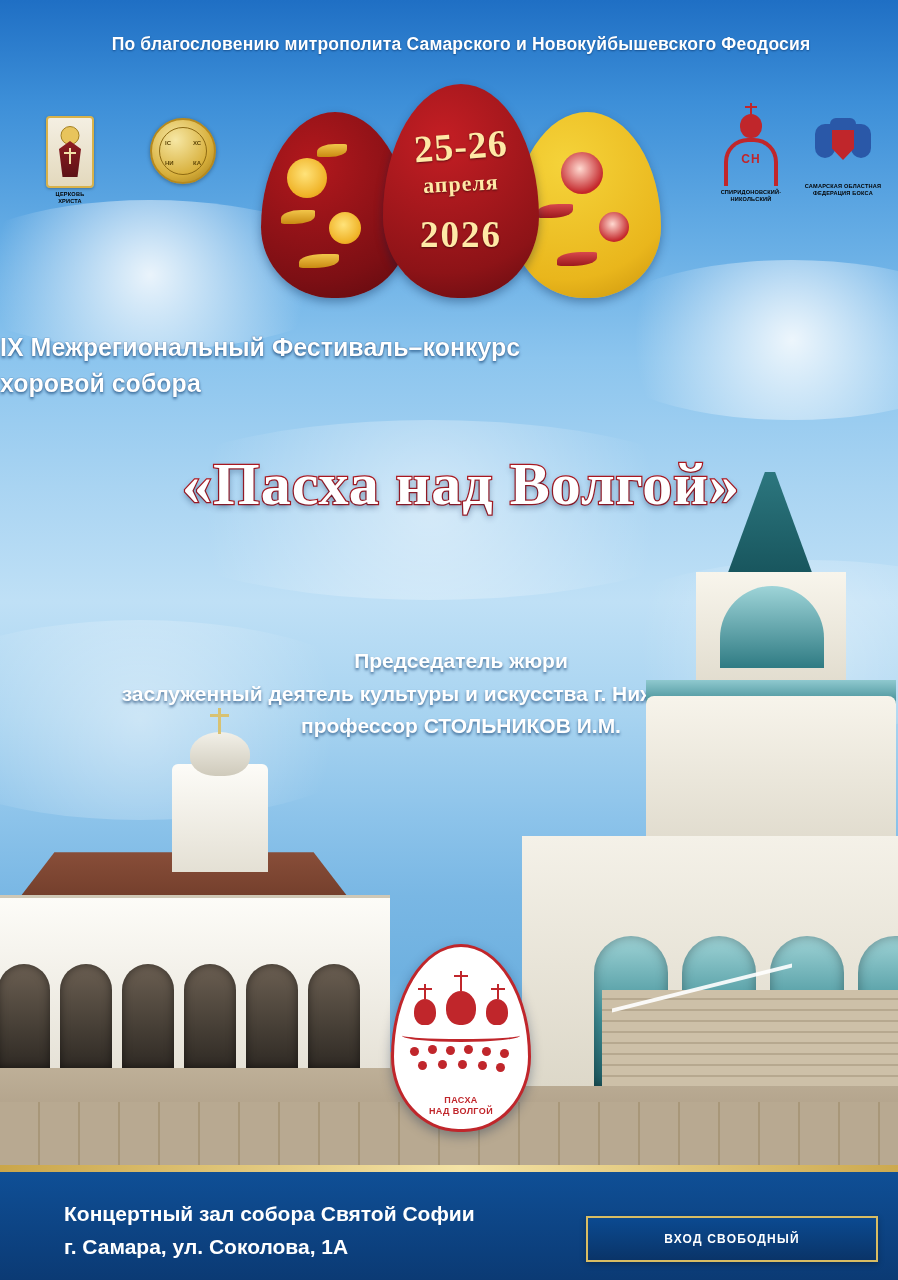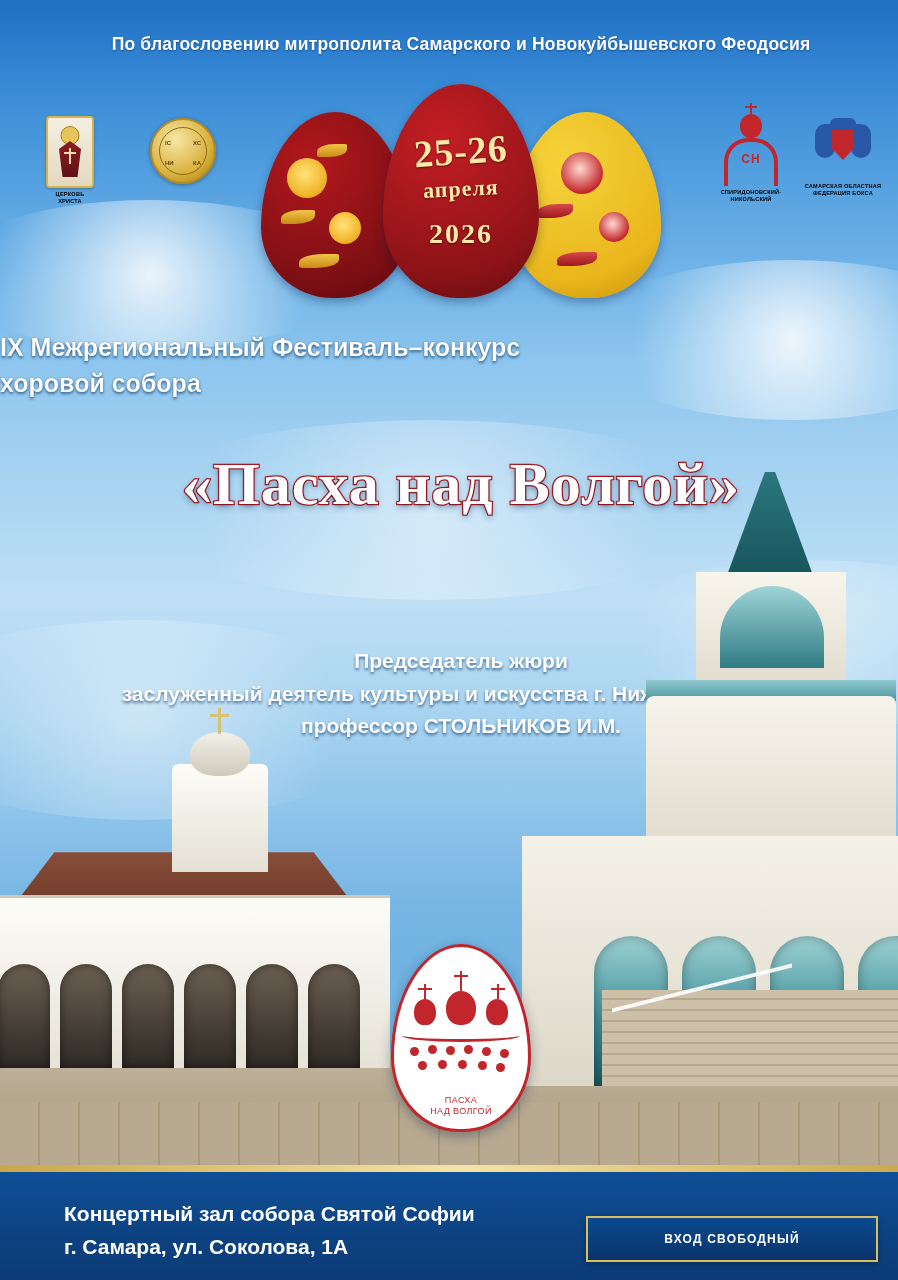--- a/index.html
+++ b/index.html
@@ -340,21 +340,21 @@
     transform: rotate(-4deg);
   }
   .egg-date .d2 {
     font-size: 22px;
     font-weight: bold;
     margin-top: 6px;
     letter-spacing: 1px;
     transform: rotate(-3deg);
   }
   .egg-date .d3 {
-    font-size: 28px;
+    font-size: 37px;
     font-weight: bold;
     margin-top: 16px;
     letter-spacing: 2px;
   }
 
   
   .fest-title {
     position: absolute;
     top: 330px;
     left: 0;
@@ -683,21 +683,21 @@
     border-radius: 50%;
     background: #c0262b;
   }
   .em-text {
     position: absolute;
     left: 0;
     bottom: 12px;
     width: 100%;
     text-align: center;
     font-size: 9px;
-    font-weight: normal;
+    font-weight: bold;
     color: #c0262b;
     line-height: 1.25;
     letter-spacing: .4px;
   }
 
   
   .gold-line {
     position: absolute;
     left: 0;
     bottom: 108px;

